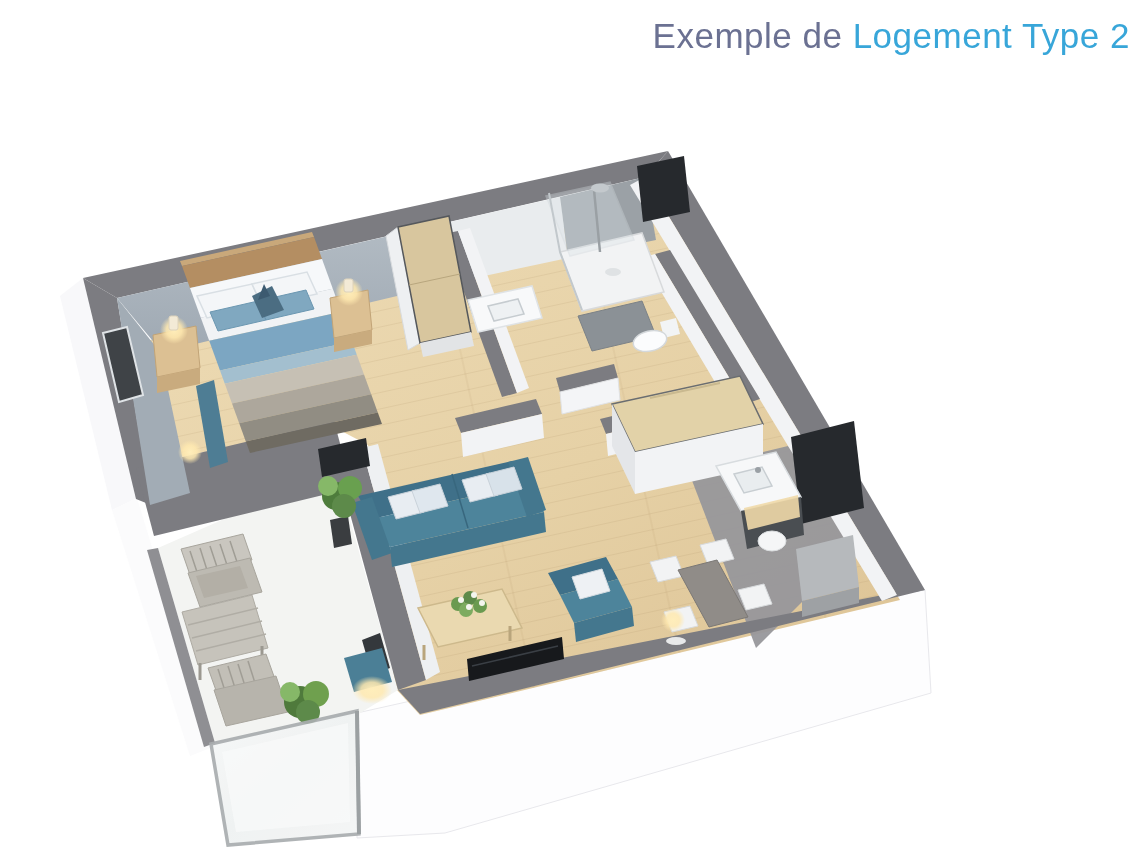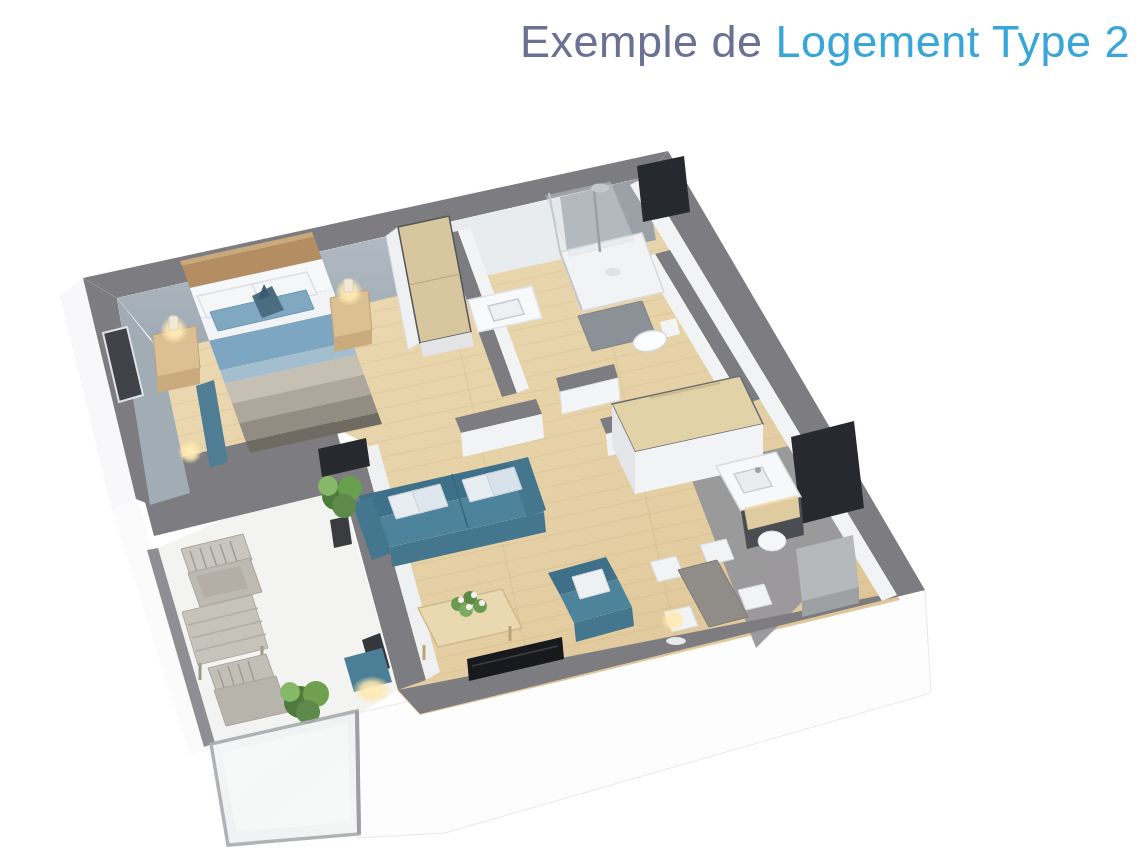--- a/index.html
+++ b/index.html
@@ -1,18 +1,18 @@
 <!DOCTYPE html>
 <html style="--page-bg: #ffffff; --title-prefix: #6b7192; --title-accent: #38a6d9; --wall-top: #7c7c81; --wall-blue: #a9b3bc; --shower-wall: #9ba1a6; --niche-dark: #26292d; --floor-wood-light: #eedcb6; --floor-wood-dark: #dcc294; --floor-kitchen: #97979b; --floor-terrace: #f3f4f2; --sofa-dark: #3f7089; --sofa-mid: #4d849b; --duvet-blue: #7ca6c2; --headboard-wood: #b48e62; --wood-furniture: #e2d2a8; --terrace-wood: #c2bfb7; --plant-green: #5d8a4a; --lamp-glow: #ffe9b0;"><head>
 <meta charset="utf-8">
 <style>
   html,body{margin:0;padding:0;background:#ffffff;}
   #stage{position:relative;width:1140px;height:855px;background:var(--page-bg,#fff);overflow:hidden;
          font-family:"Liberation Sans", sans-serif;}
-  #title{position:absolute;top:16px;right:10px;font-size:45px;font-weight:300;letter-spacing:.5px;white-space:nowrap;}
+  #title{position:absolute;top:16px;right:10px;font-size:35px;font-weight:300;letter-spacing:.5px;white-space:nowrap;}
   #title .prefix{color:var(--title-prefix,#6b7192);}
   #title .accent{color:var(--title-accent,#38a6d9);}
   svg{position:absolute;left:0;top:0;}
   .band{fill:var(--wall-top,#7c7c81);}
   .whiteface{fill:#f2f3f5;}
   .niche{fill:var(--niche-dark,#26292d);}
   .teal-dk{fill:var(--sofa-dark,#3f7089);}
   .teal-md{fill:var(--sofa-mid,#4d849b);}
   .teal-fr{fill:#44778e;}
 </style>

